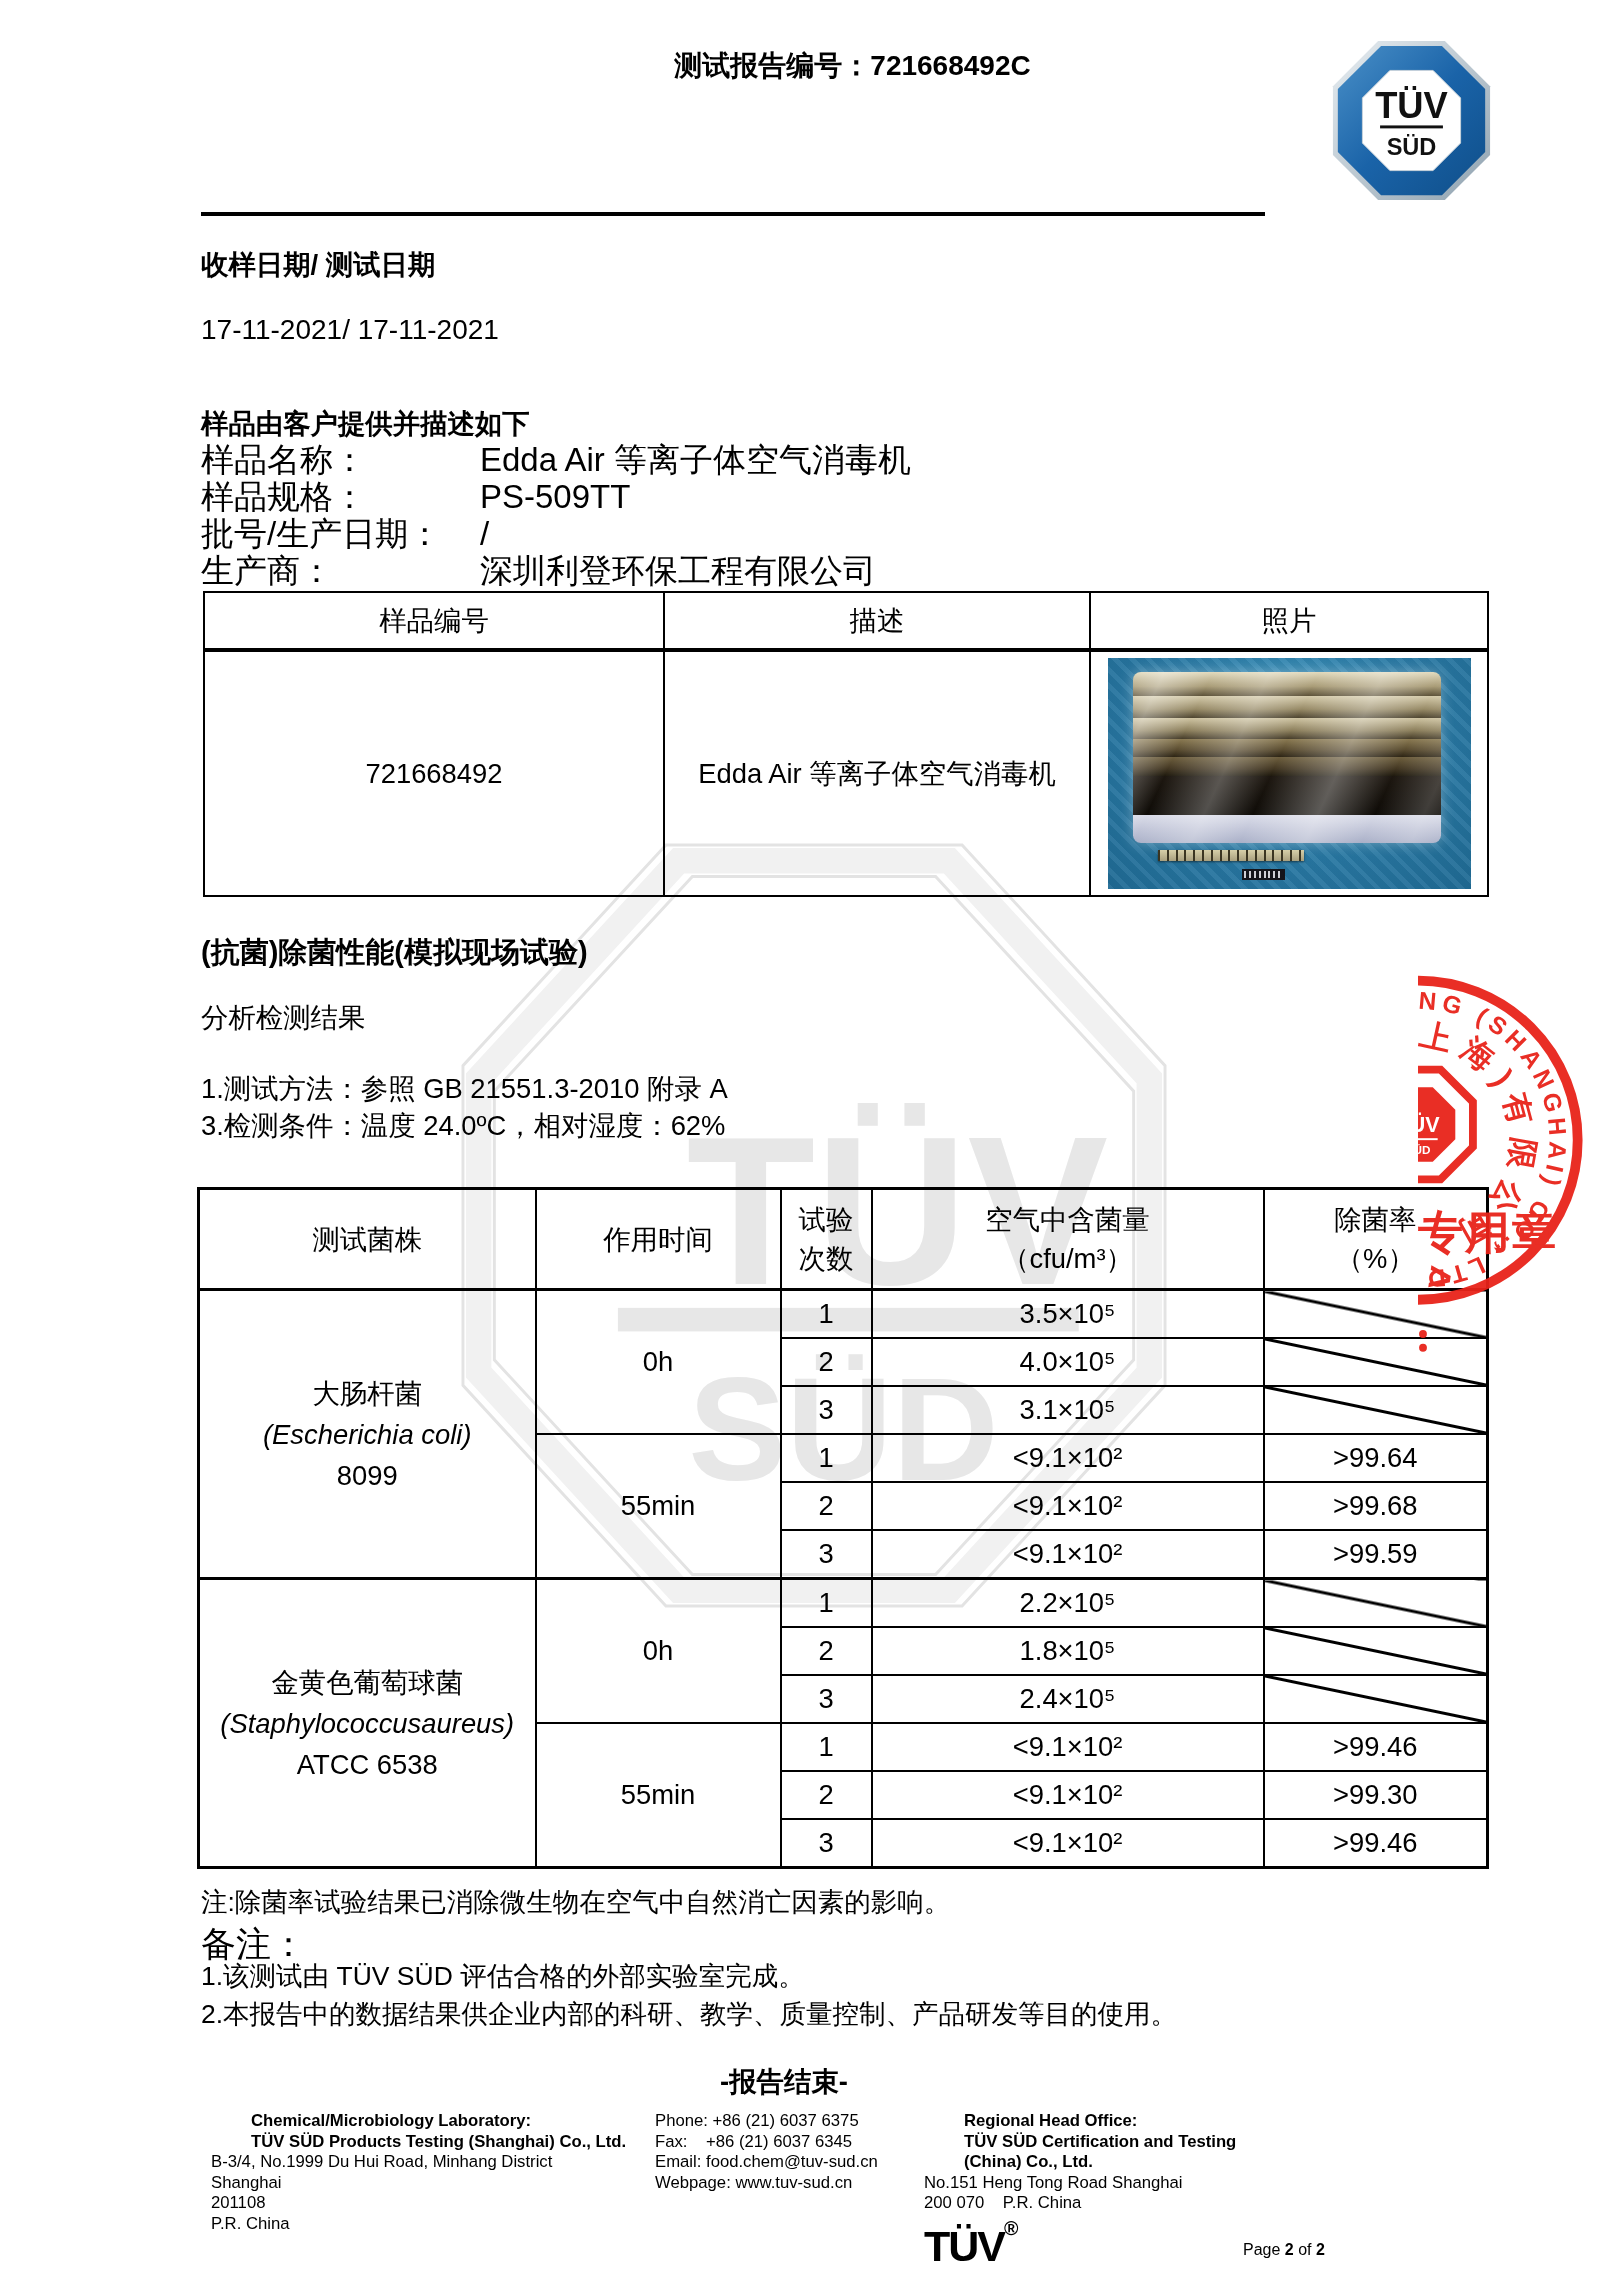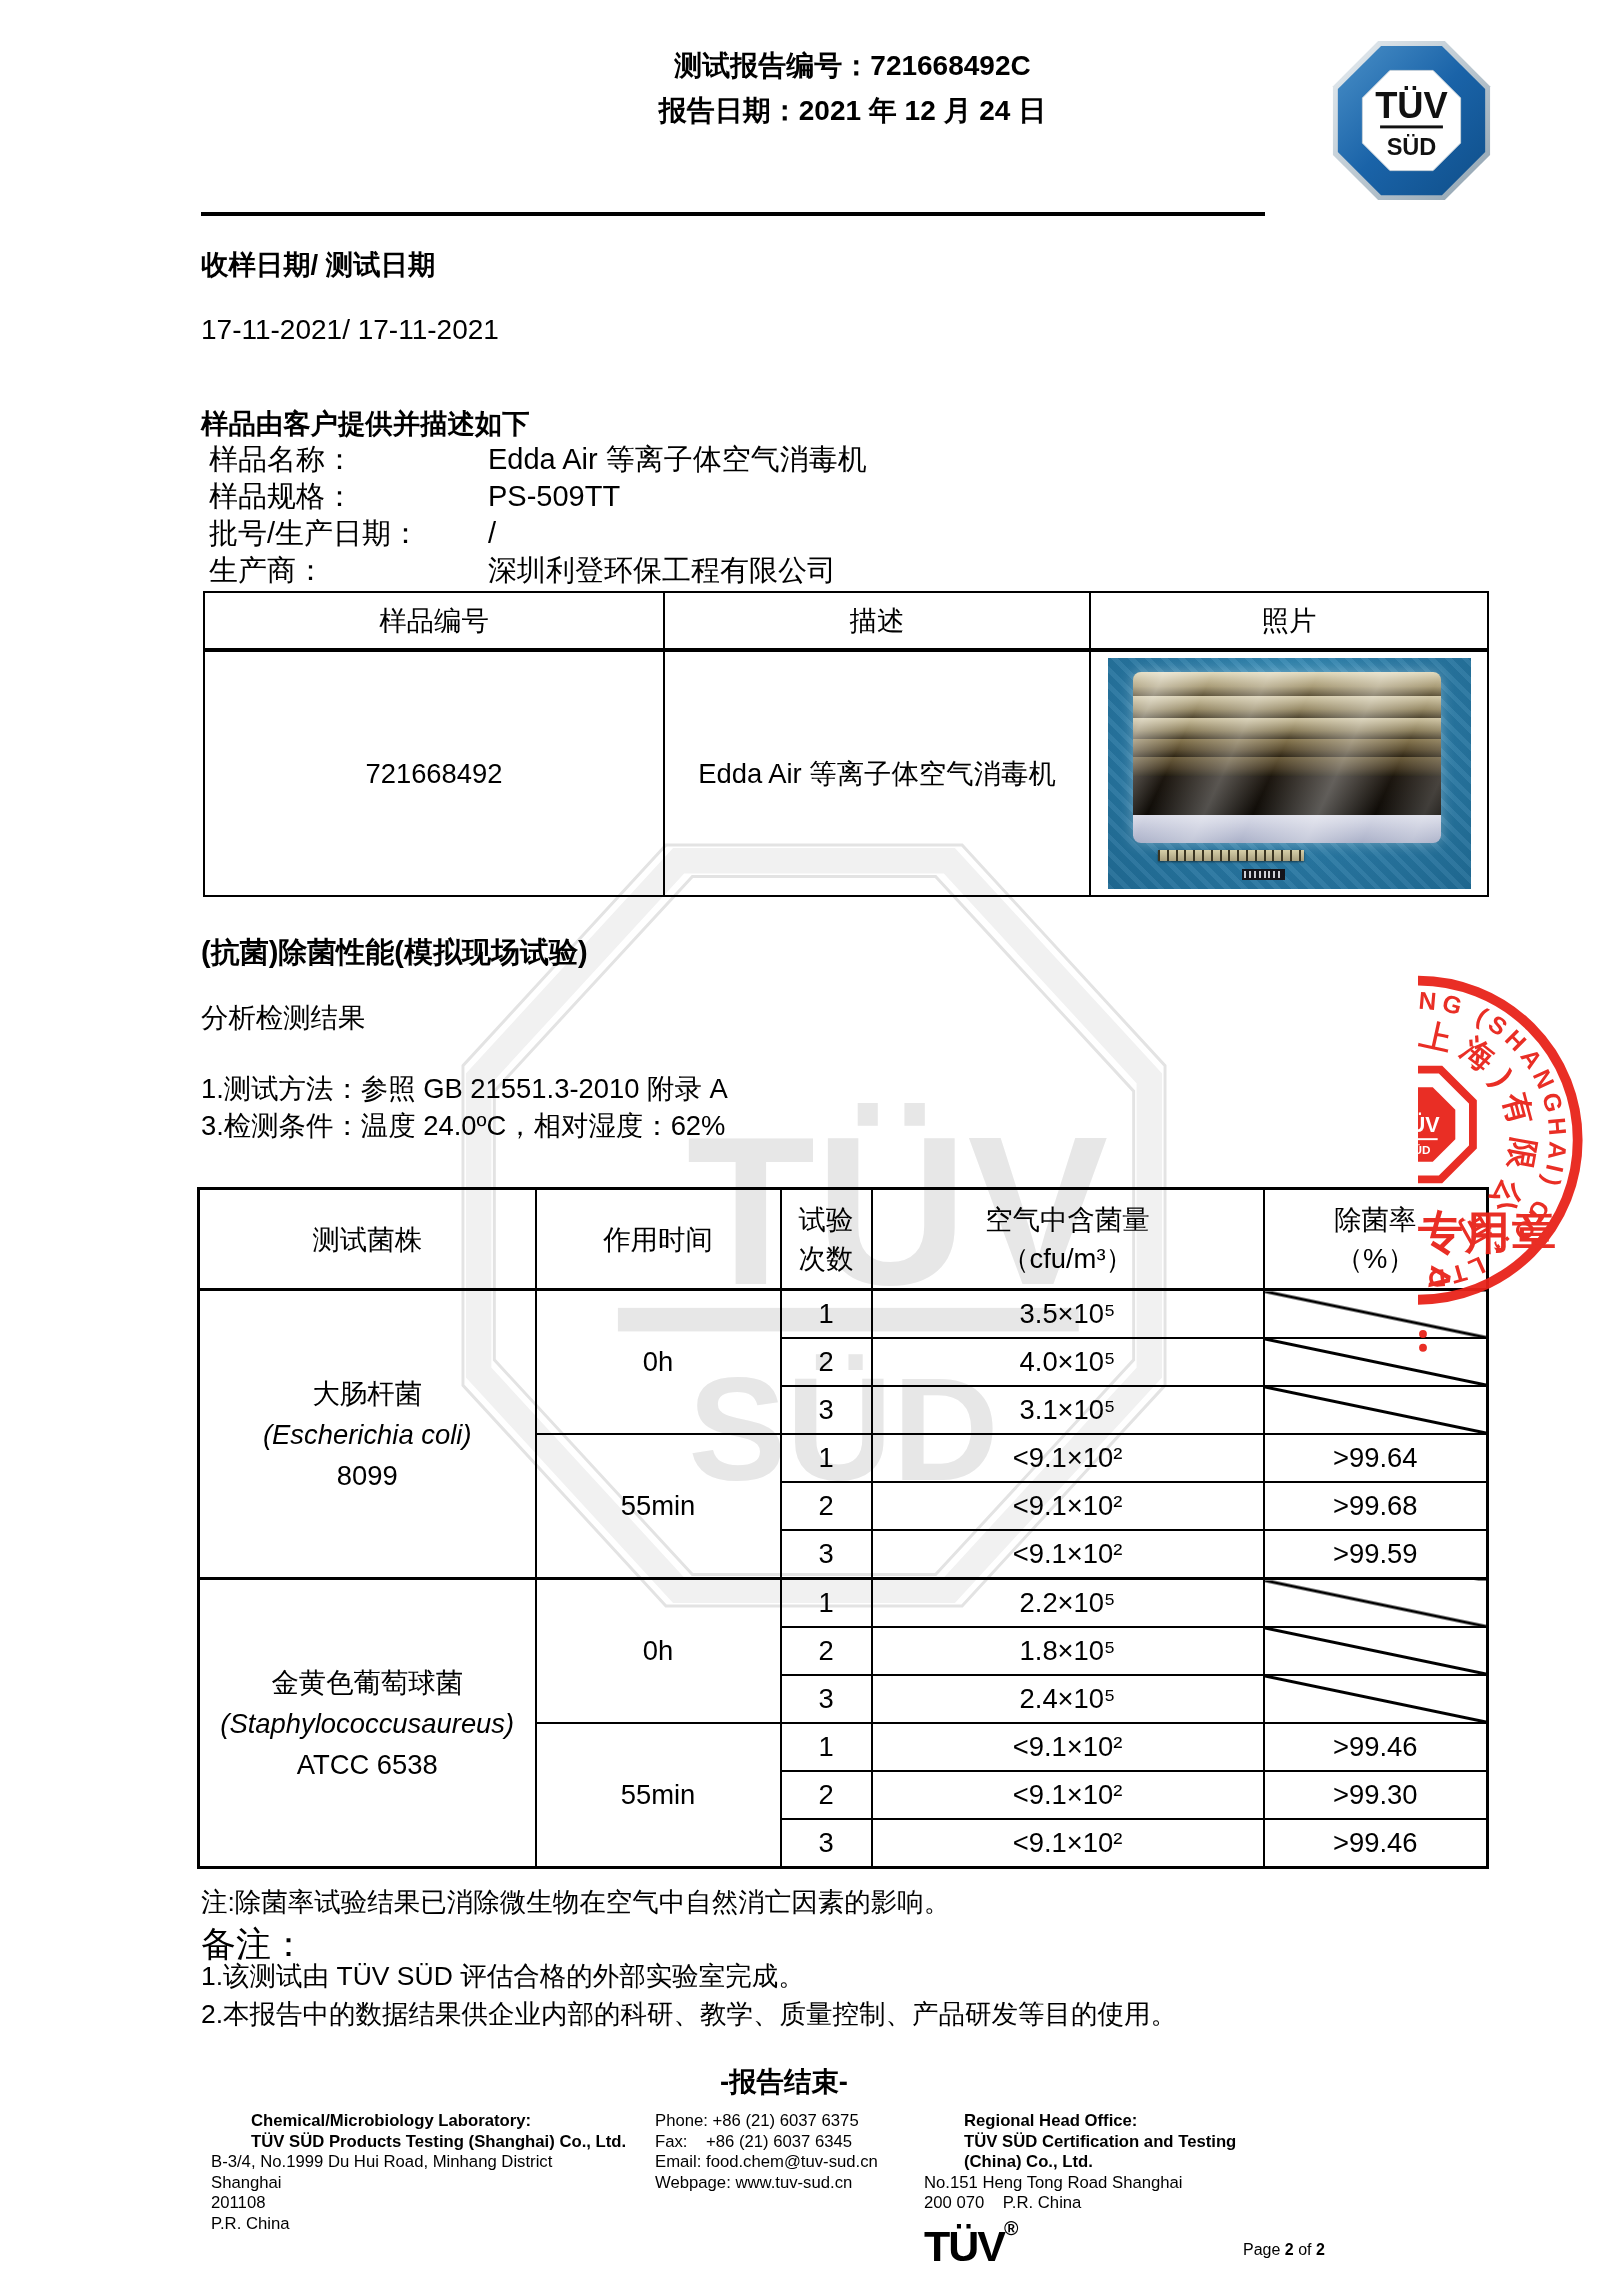--- a/index.html
+++ b/index.html
@@ -12,21 +12,21 @@
   
   #watermark{left:461px;top:843px;width:706px;height:765px;z-index:0;pointer-events:none;}
   
   #report-header{left:470px;top:43px;width:765px;text-align:center;font-weight:bold;font-size:28px;line-height:45px;z-index:1;}
   #tuv-logo{left:1329px;top:37px;width:165px;height:169px;z-index:1;}
   #head-rule{left:201px;top:212px;width:1064px;height:3.9px;background:#000;z-index:1;}
   .h-bold{font-weight:bold;font-size:27.4px;}
   #receipt-title{left:201px;top:247px;z-index:1;}
   #receipt-value{left:201px;top:314px;font-size:28px;z-index:1;}
   #sample-title{left:201px;top:406px;z-index:1;}
-  #sample-fields{left:209px;top:441px;z-index:1;font-size:29px;line-height:37px;}
+  #sample-fields{left:201px;top:441px;z-index:1;font-size:33px;line-height:37px;}
   .field-row{display:flex;}
   .field-label{width:279px;}
   
   #sample-table{left:203px;top:591px;z-index:1;border-collapse:collapse;table-layout:fixed;}
   #sample-table td,#sample-table th{border:2.9px solid #000;text-align:center;vertical-align:middle;font-size:27.4px;font-weight:normal;padding:0;}
   #sample-table th{height:55px;border-bottom-width:4.9px;}
   #sample-table td{height:243px;}
   
   #photo{position:relative;width:363px;height:231px;margin:0 auto;
     background:radial-gradient(ellipse at 50% 30%, #3a93bd 0%, #2b7ca7 45%, #1f6a94 100%);overflow:hidden;z-index:2;}
@@ -89,21 +89,20 @@
   <polygon points="209,2 511,2 718,227 718,553 511,778 209,778 2,553 2,227" fill="none" stroke="#e3e3e3" stroke-width="3"></polygon>
   <polygon points="222,18 498,18 702,240 702,540 498,762 222,762 18,540 18,240" fill="none" stroke="#f1f1f1" stroke-width="26"></polygon>
   <polygon points="236,34 484,34 686,253 686,527 484,746 236,746 34,527 34,253" fill="none" stroke="#e3e3e3" stroke-width="3"></polygon>
   <text x="445" y="450" text-anchor="middle" font-size="215" font-weight="bold" fill="#e7e7e7">TÜV</text>
   <rect x="160" y="474" width="470" height="24" fill="#e7e7e7"></rect>
   <text x="390" y="650" text-anchor="middle" font-size="150" font-weight="bold" fill="#e7e7e7">SÜD</text>
 </svg>
 
 <div id="report-header" class="abs">
   <div>测试报告编号：721668492C</div>
-  <div>报告日期：2021 年 12 月 24 日</div>
 </div>
 
 <svg id="tuv-logo" class="abs" viewBox="0 0 168 172">
   <defs>
     <linearGradient id="lgBlue" x1="0" y1="0" x2="1" y2="1">
       <stop offset="0" stop-color="#4a90c8"></stop>
       <stop offset="0.5" stop-color="#1a63a8"></stop>
       <stop offset="1" stop-color="#0f4f8a"></stop>
     </linearGradient>
     <linearGradient id="lgRim" x1="0" y1="0" x2="1" y2="1">

